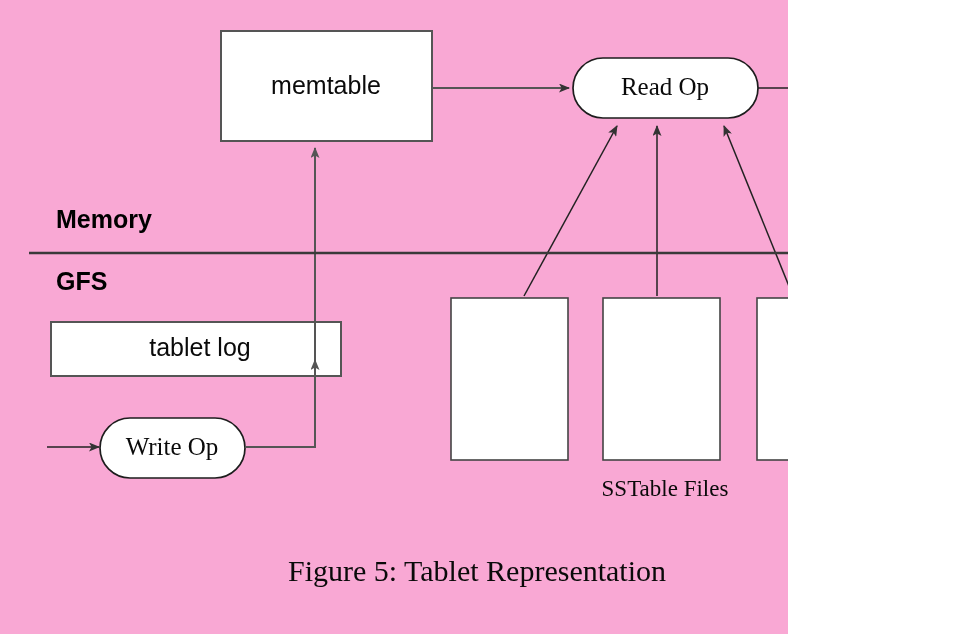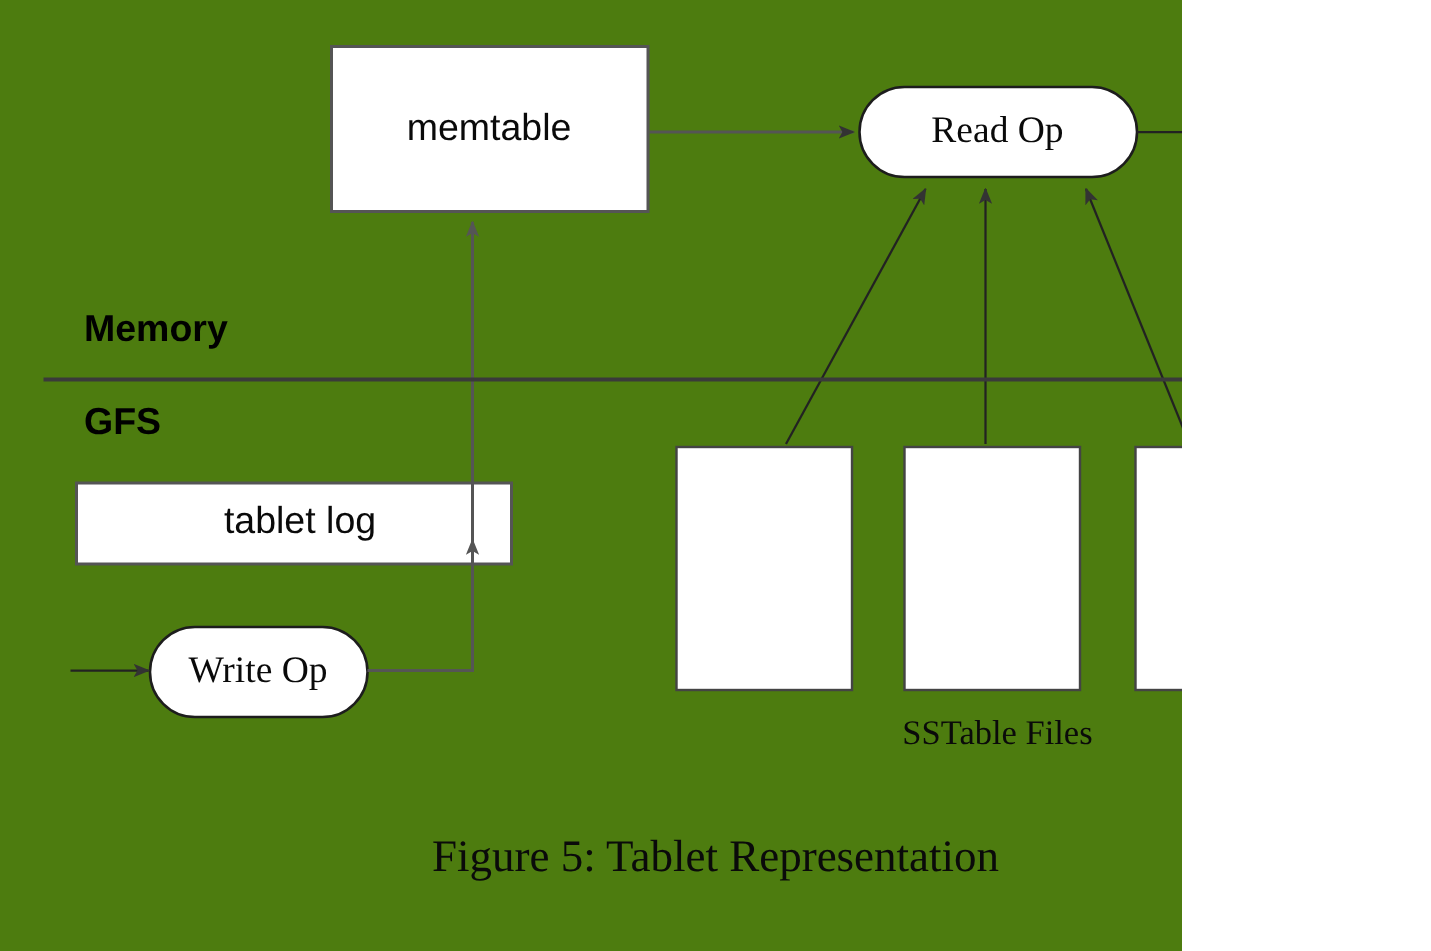--- a/index.html
+++ b/index.html
@@ -4,21 +4,21 @@
 <style>
   html, body {
     margin: 0;
     padding: 0;
     background: #ffffff;
   }
   #figure-root {
     position: relative;
     width: 788px;
     height: 634px;
-    background: #4d7c0f;
+    background: #f9a8d4;
     font-family: "Liberation Serif", serif;
     overflow: hidden;
   }
   svg.diagram-canvas {
     position: absolute;
     left: 0;
     top: 0;
     width: 954px;
     height: 634px;
   }

